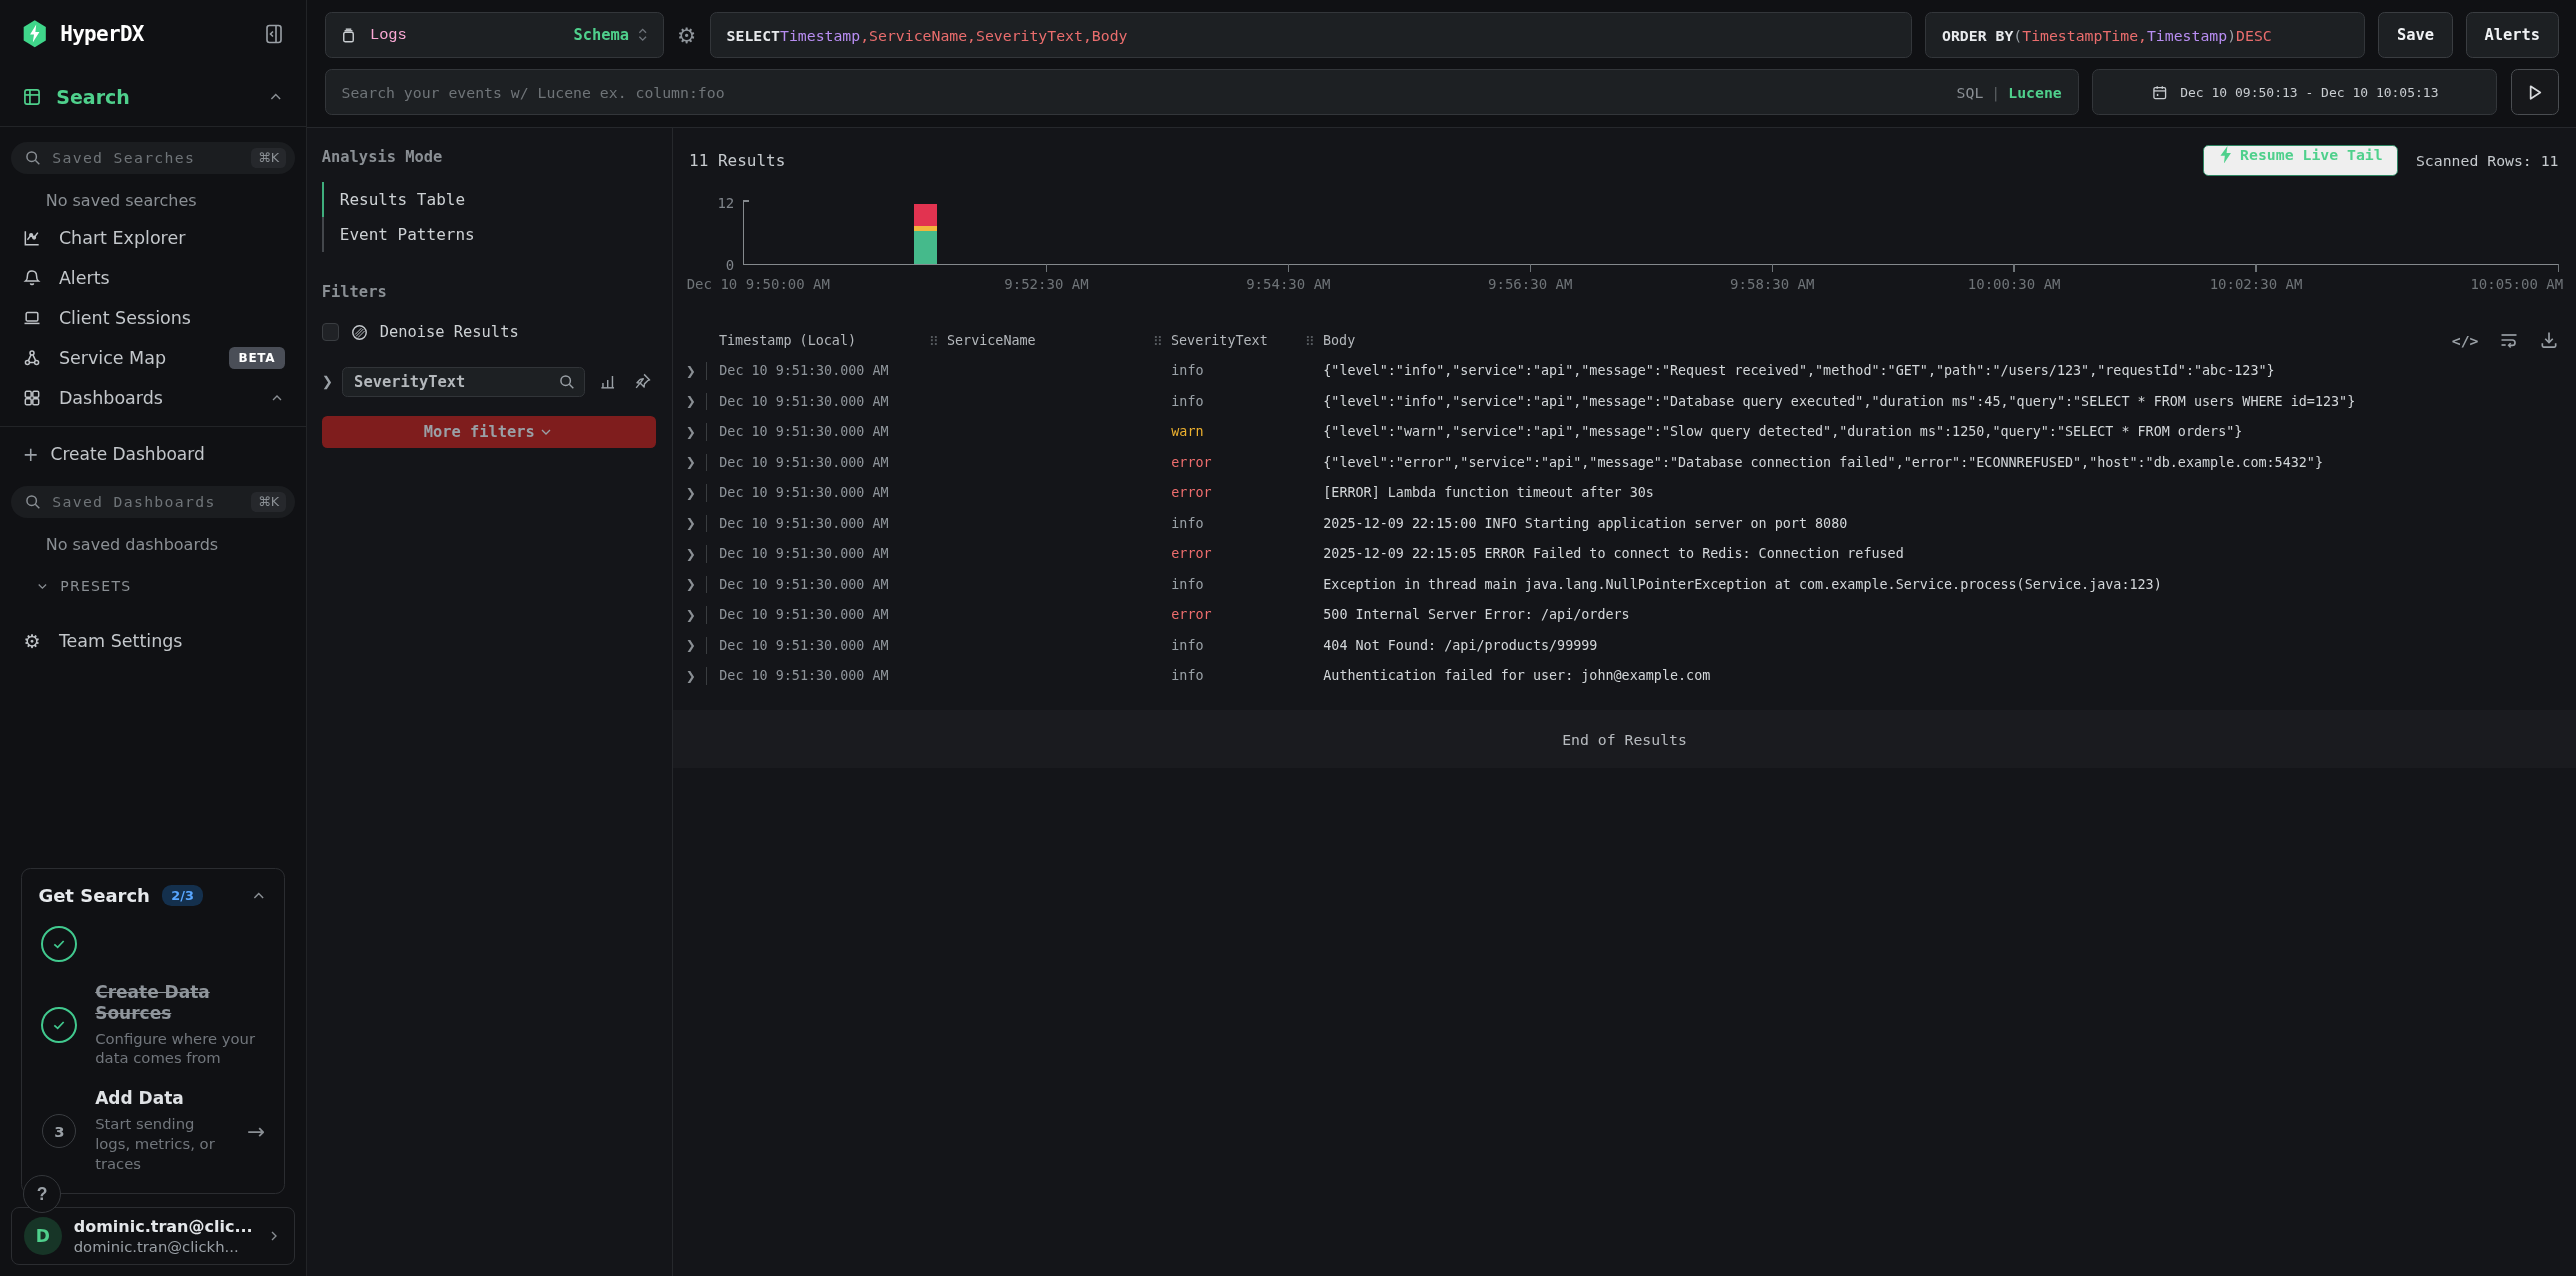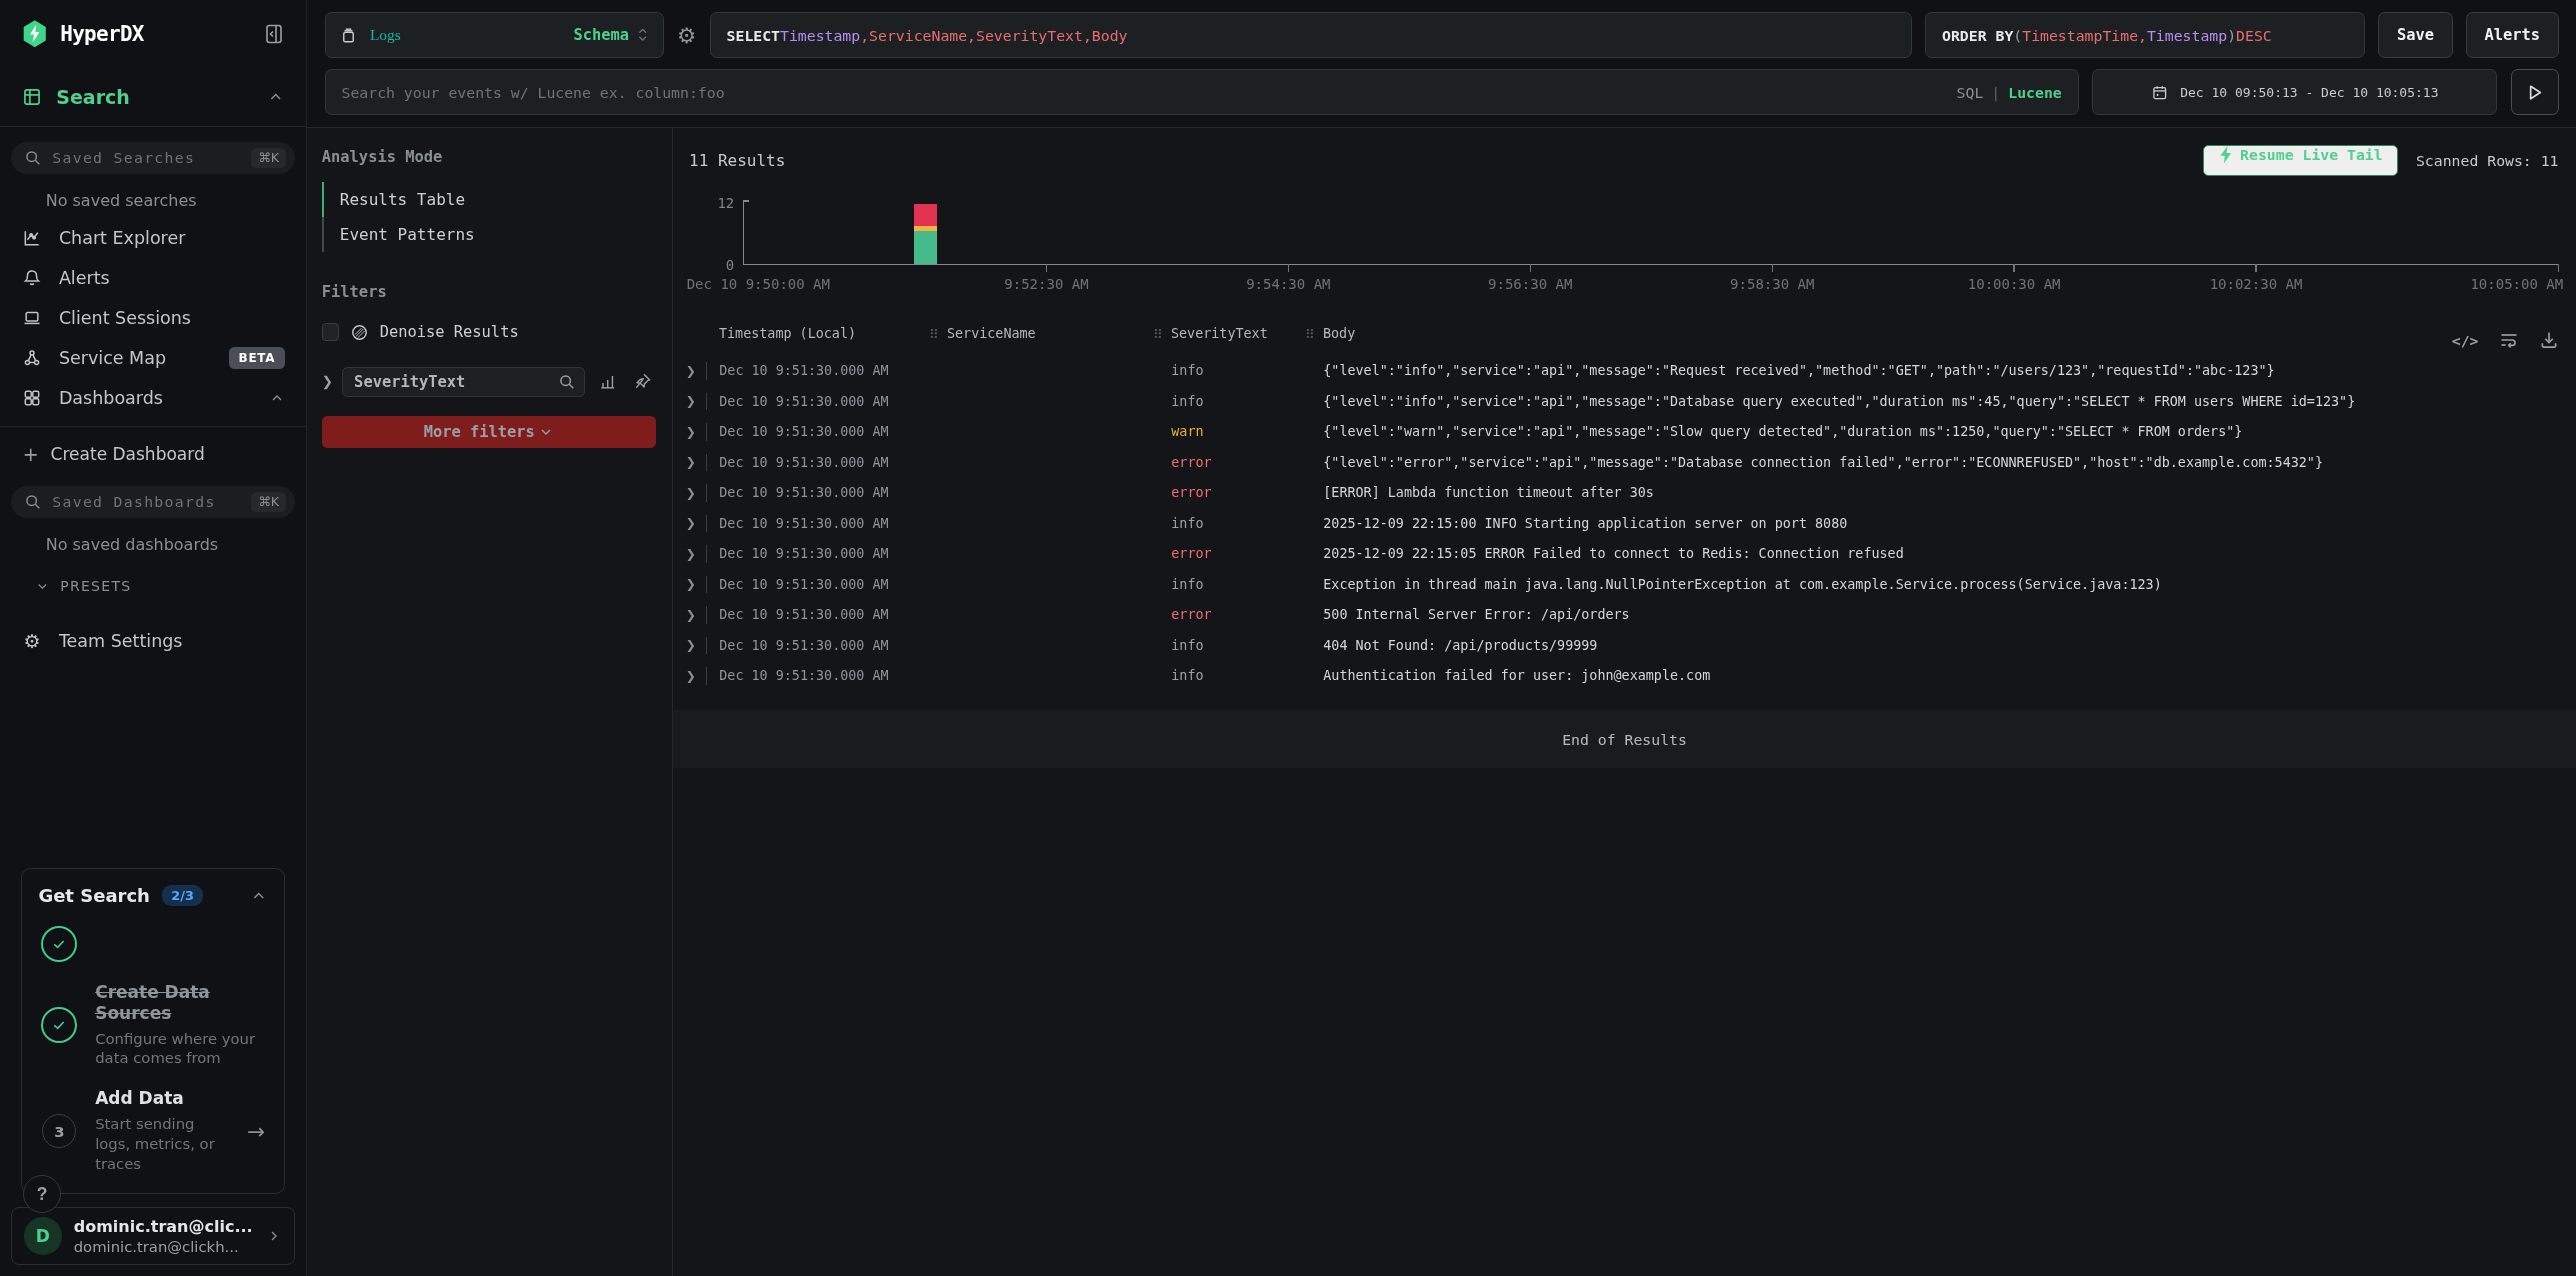--- a/index.html
+++ b/index.html
@@ -54,21 +54,21 @@
   .user-name { font-weight:700; font-size:16px; color:#e3e6e9; white-space:nowrap; }
   .user-email { font-size:14.8px; color:#9aa0a6; margin-top:2px; white-space:nowrap; }
   .user-chev { color:#8a8f94; flex:none; }
 
   
   .main { flex:1; min-width:0; display:flex; flex-direction:column; }
   .topbar { flex:none; height:128px; border-bottom:0.7px solid #26282c; background:#101114; padding:12px 17.5px 0; display:flex; flex-direction:column; gap:11.4px; }
   .tb-row { display:flex; align-items:center; gap:13.4px; height:46px; }
   .box { background:#1d2023; border:0.7px solid #33363a; border-radius:6.7px; height:46px; display:flex; align-items:center; }
   .source-select { width:339px; flex:none; padding:0 13.4px; gap:12px; cursor:pointer; }
-  .source-label { font-family:Liberation Serif, serif; font-size:15.4px; color:#14b8a6; }
+  .source-label { font-family:Liberation Mono, monospace; font-size:15.4px; color:#f9a8d4; }
   .schema { margin-left:auto; display:flex; align-items:center; gap:6.7px; color:#4fd08c; font-family:"DejaVu Sans Mono",monospace; font-weight:700; font-size:15.4px; }
   .gear { font-size:21.5px; color:#8f959b; cursor:pointer; flex:none; }
   .query-box { flex:1; min-width:0; padding:0 16px; font-family:"DejaVu Sans Mono",monospace; font-size:14.8px; white-space:nowrap; overflow:hidden; cursor:text; }
   .order-box { flex:none; width:440px; }
   .q-kw { color:#e8eaed; font-weight:700; }
   .q-purple { color:#b88df2; }
   .q-red { color:#ea6d6d; }
   .q-paren { color:#9aa0a6; }
   .btn { height:46px; background:#1d2023; border:0.7px solid #3a3d41; border-radius:6.7px; color:#f0f2f4; font-family:"DejaVu Sans Mono",monospace; font-weight:700; font-size:15.4px; padding:0 17.5px; display:flex; align-items:center; justify-content:center; cursor:pointer; }
   .search-box { flex:1; min-width:0; padding:0 16px; cursor:text; }
@@ -112,21 +112,21 @@
   .plot .ytick-top { position:absolute; left:-1.3px; top:0; width:6.7px; height:1.3px; background:#85898d; }
   .ylab { position:absolute; width:44px; text-align:right; font-family:"DejaVu Sans Mono",monospace; font-size:14px; color:#7f848a; left:1.3px; }
   .ylab.top { top:0; }
   .ylab.bottom { top:62px; }
   .xtick { position:absolute; top:100%; width:1.3px; height:8px; background:#6f7478; }
   .xlab { position:absolute; top:calc(100% + 12px); font-family:"DejaVu Sans Mono",monospace; font-size:14px; color:#6f7478; white-space:nowrap; }
   .bar { position:absolute; bottom:0; width:23px; display:flex; flex-direction:column-reverse; }
   .bar .seg { width:100%; }
 
   .table { margin-top:24px; flex:none; }
-  .thead { position:relative; display:flex; align-items:flex-start; height:29.5px; padding-left:46px; font-family:"DejaVu Sans Mono",monospace; font-size:13.4px; color:#b4b8bc; }
+  .thead { position:relative; display:flex; align-items:center; height:29.5px; padding-left:46px; font-family:"DejaVu Sans Mono",monospace; font-size:13.4px; color:#b4b8bc; }
   .th { position:relative; white-space:nowrap; cursor:pointer; }
   .th .drag { position:absolute; left:-18px; top:0.7px; color:#565a5e; font-family:"DejaVu Sans",sans-serif; font-size:12.8px; }
   .col-ts { width:228px; } .col-svc { width:224px; } .col-sev { width:152px; } .col-body { flex:1; }
   .thead-icons { position:absolute; right:17.5px; top:4px; display:flex; gap:20px; color:#9aa0a6; align-items:center; }
   .thead-icons .tic { cursor:pointer; display:flex; }
   .code-ic { font-family:"DejaVu Sans Mono",monospace; font-size:14.8px; font-weight:700; }
   .row { display:flex; align-items:center; height:30.5px; padding-left:12.8px; font-family:"DejaVu Sans Mono",monospace; font-size:13.4px; cursor:pointer; }
   .r-chev { width:20px; color:#8a8f94; font-family:"DejaVu Sans",sans-serif; font-size:12px; flex:none; }
   .r-line { width:0.7px; height:17.5px; background:#3a3d40; margin-right:12.8px; flex:none; }
   .r-ts { width:228px; color:#8f959b; flex:none; }

